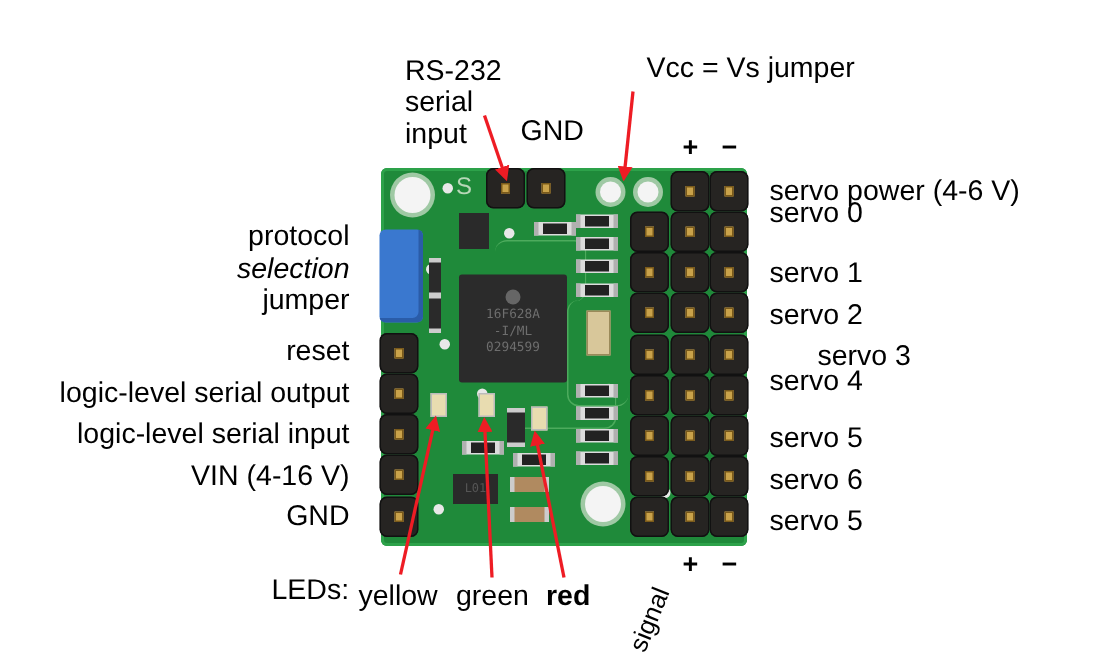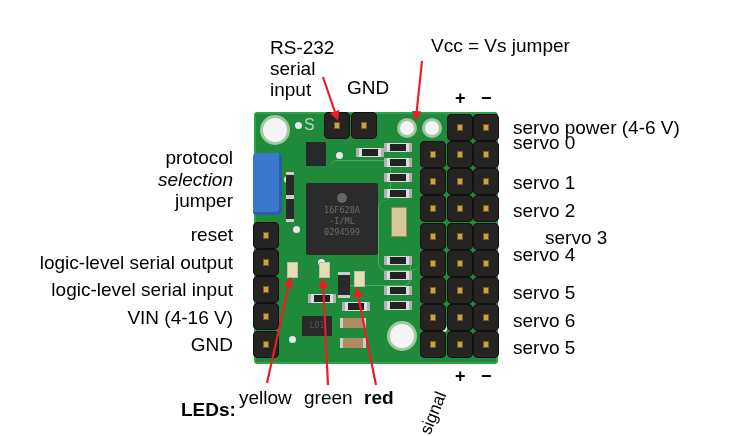--- a/index.html
+++ b/index.html
@@ -170,19 +170,19 @@
     <div class="lbl" style="left: 513px; top: 133px;">servo 0</div>
     <div class="lbl" style="left: 513px; top: 173px;">servo 1</div>
     <div class="lbl" style="left: 513px; top: 200.5px;">servo 2</div>
     <div class="lbl" style="left: 512px; top: 228px; margin-left: 33px;">servo 3</div>
     <div class="lbl" style="left: 513px; top: 245px;">servo 4</div>
     <div class="lbl" style="left: 513px; top: 283px;">servo 5</div>
     <div class="lbl" style="left: 513px; top: 310.5px;">servo 6</div>
     <div class="lbl" style="left: 513px; top: 338px;">servo 5</div>
   </div>
 
-<div class="lbl" style="left:181px;top:400px;font-weight:bold;">LEDs:</div>
+<div class="lbl" style="left:181px;top:384px;">LEDs:</div>
 <div class="lbl" style="left:239px;top:388px;">yellow</div>
 <div class="lbl" style="left:304px;top:388px;">green</div>
 <div class="lbl" style="left:364px;top:388px;font-weight:bold;">red</div>
 <div class="signal-lbl" style="left:416px;top:430px;">signal</div>
 <div class="pm" style="left:455px;top:366px;">+</div>
 <div class="pm" style="left:481px;top:366px;">−</div>
 
 </body></html>

